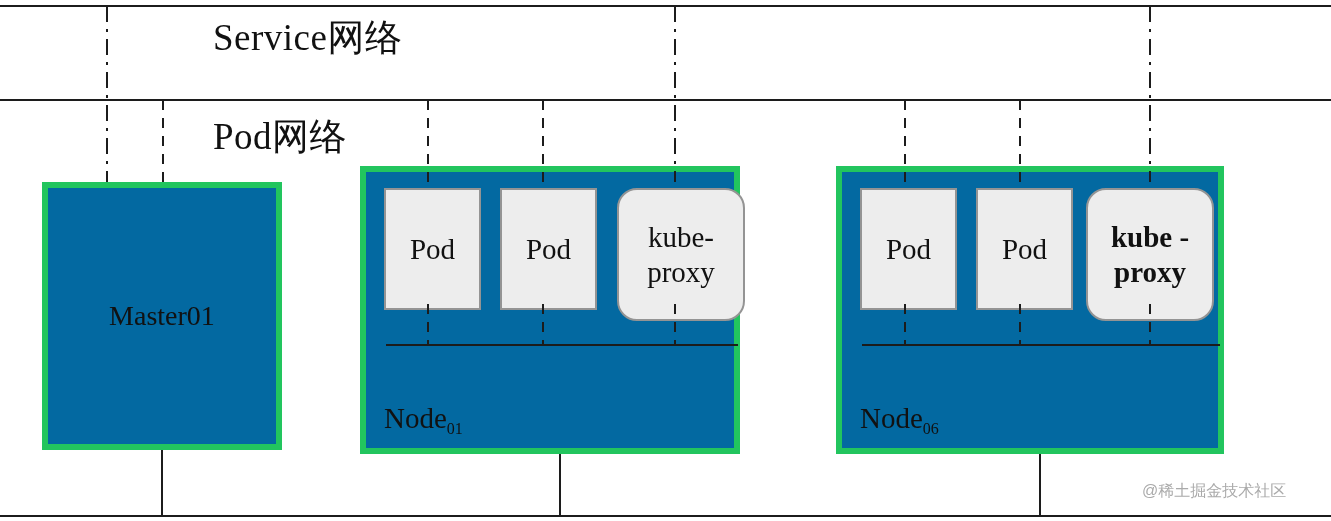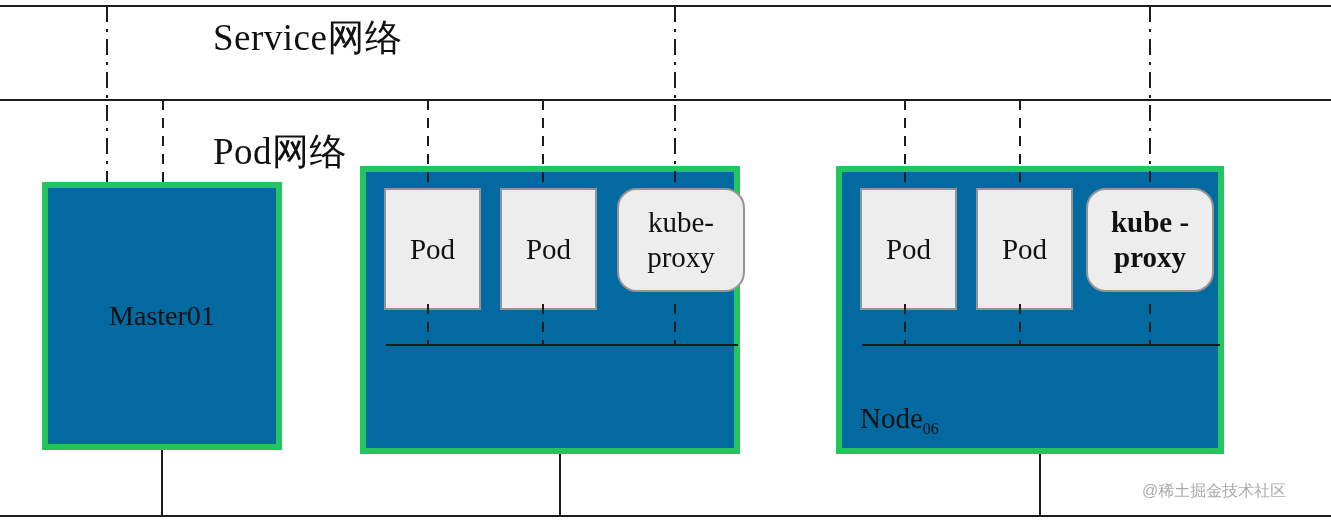--- a/index.html
+++ b/index.html
@@ -16,21 +16,21 @@
     overflow: hidden;
   }
   .net-label {
     position: absolute;
     font-size: 37px;
     letter-spacing: 0.5px;
     color: #111111;
     white-space: nowrap;
   }
   .service-label { left: 213px; top: 13px; }
-  .pod-label     { left: 213px; top: 127px; }
+  .pod-label     { left: 213px; top: 112px; }
   .nodenet-label { left: 243px; top: 476px; }
 
   .box {
     position: absolute;
     background: #0369a1;
     border: 6px solid #22c55e;
   }
   .master {
     left: 42px; top: 182px; width: 240px; height: 268px;
     display: flex; align-items: center; justify-content: center;
@@ -45,21 +45,21 @@
     top: 16px; width: 97px; height: 122px;
     background: #ededed;
     border: 2px solid #949494;
     display: flex; align-items: center; justify-content: center;
     font-size: 29px;
   }
   .pod-a { left: 18px; }
   .pod-b { left: 134px; }
   .proxy {
     position: absolute;
-    top: 16px; width: 128px; height: 104px;
+    top: 16px; width: 128px; height: 133px;
     background: #ededed;
     border: 2px solid #949494;
     border-radius: 20px;
     display: flex; flex-direction: column;
     align-items: center; justify-content: center;
     font-size: 29px; line-height: 1.2;
   }
   .proxy-01 { left: 251px; }
   .proxy-02 { left: 244px; font-weight: bold; }
 
@@ -105,20 +105,23 @@
   <div class="box node node-01">
     <div class="pod pod-a">
       <span>Pod</span>
     </div>
     <div class="pod pod-b">
       <span>Pod</span>
     </div>
     <div class="proxy proxy-01">
       <span>kube-</span>
       <span>proxy</span>
+    </div>
+    <div class="node-name">
+      <span>Node</span><sub>01</sub>
     </div>
   </div>
 
   <div class="box node node-02">
     <div class="pod pod-a">
       <span>Pod</span>
     </div>
     <div class="pod pod-b">
       <span>Pod</span>
     </div>

